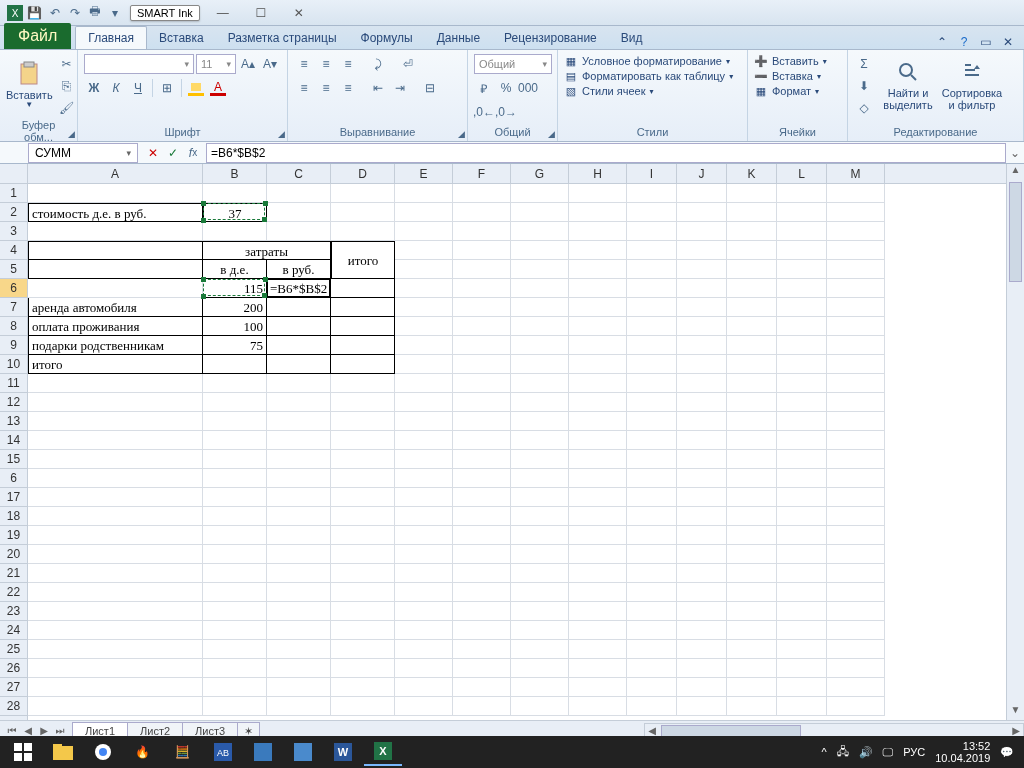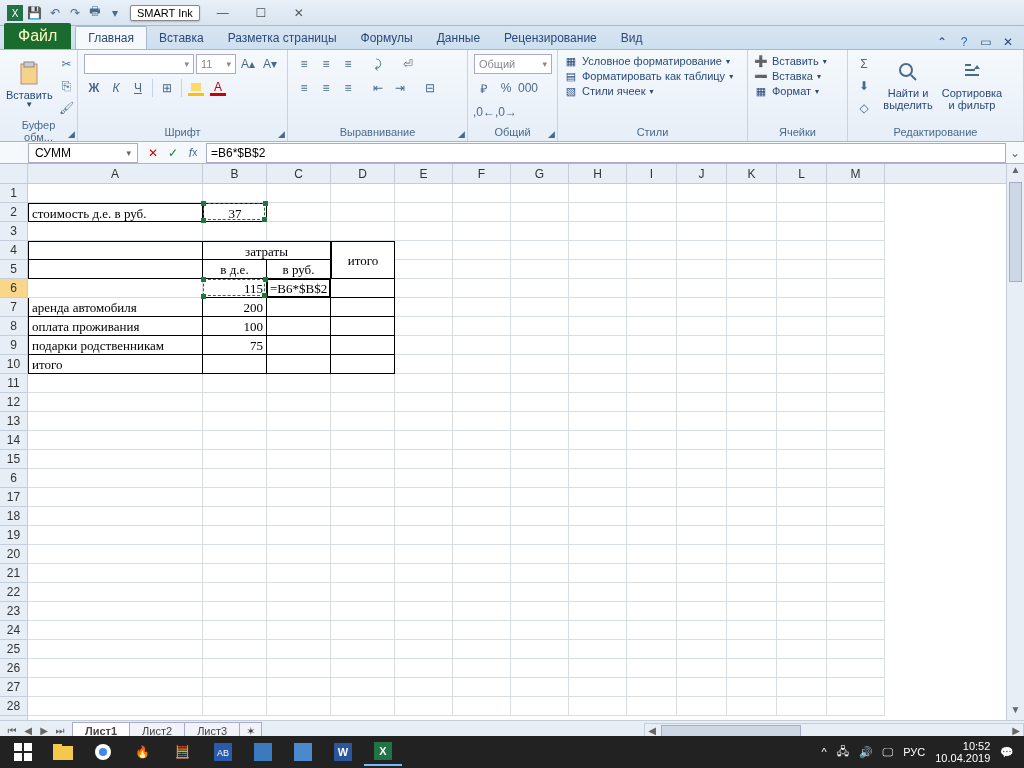--- a/index.html
+++ b/index.html
@@ -78,21 +78,21 @@
 
 .vscroll{ position:absolute; right:0; top:0; width:18px; bottom:0; background:#e8eef6; border-left:1px solid #c4cdd8;}
 .vscroll .thumb{position:absolute; left:2px; right:2px; top:18px; height:100px; background:#cdd8e4; border:1px solid #aac;}
 .vscroll .arr{position:absolute;left:0;right:0;height:16px;text-align:center;font-size:10px;color:#666;}
 
 
 .sheet-bar{ height:20px; background:#e8eef6; border-top:1px solid #c4cdd8; display:flex; align-items:center;}
 .sheet-nav{ display:flex; gap:0; padding:0 4px;}
 .sheet-nav span{width:16px; text-align:center; color:#666; font-size:10px;}
 .sheet-tab{ padding:2px 12px; font-size:11px; background:#f0f4f8; border:1px solid #aac; border-bottom:none; margin-right:-1px; color:#444;}
-.sheet-tab.active{ background:#fff; font-weight:bold;}
+.sheet-tab.active{ background:#fff; font-weight:normal;}
 .hscroll{ margin-left:auto; width:380px; height:16px; background:#e8eef6; display:flex; align-items:center; border:1px solid #c4cdd8;}
 .hscroll .thumb{width:140px;height:12px;background:#cdd8e4;border:1px solid #aac;margin-left:2px;}
 
 
 .status-bar{ height:22px; background:linear-gradient(#e0e8f0,#cdd8e4); border-top:1px solid #aac; display:flex; align-items:center; padding:0 8px; font-size:11px; color:#444;}
 .status-right{margin-left:auto; display:flex; align-items:center; gap:8px;}
 .view-btns{display:flex; gap:0;}
 .view-btns span{width:20px;height:16px;border:1px solid #aac; background:#e8eef6; display:flex;align-items:center;justify-content:center;}
 .zoom-slider{width:110px;height:4px;background:#aac;position:relative;}
 .zoom-slider::before{content:"";position:absolute;left:50%;top:-4px;width:8px;height:12px;background:#e8eef6;border:1px solid #888;}
@@ -896,18 +896,18 @@
         <text x="9" y="13" text-anchor="middle" fill="#fff" font-size="11" font-weight="bold">X</text>
       </svg>
     </div>
   <div class="tb-right">
     <span>^</span>
     <span>🖧</span>
     <span>🔊</span>
     <span>🖵</span>
     <span>РУС</span>
     <div class="tb-clock">
-      <div>10:52</div>
+      <div>13:52</div>
       <div>10.04.2019</div>
     </div>
     <span>💬</span>
   </div>
 </div>
 
 </body></html>

